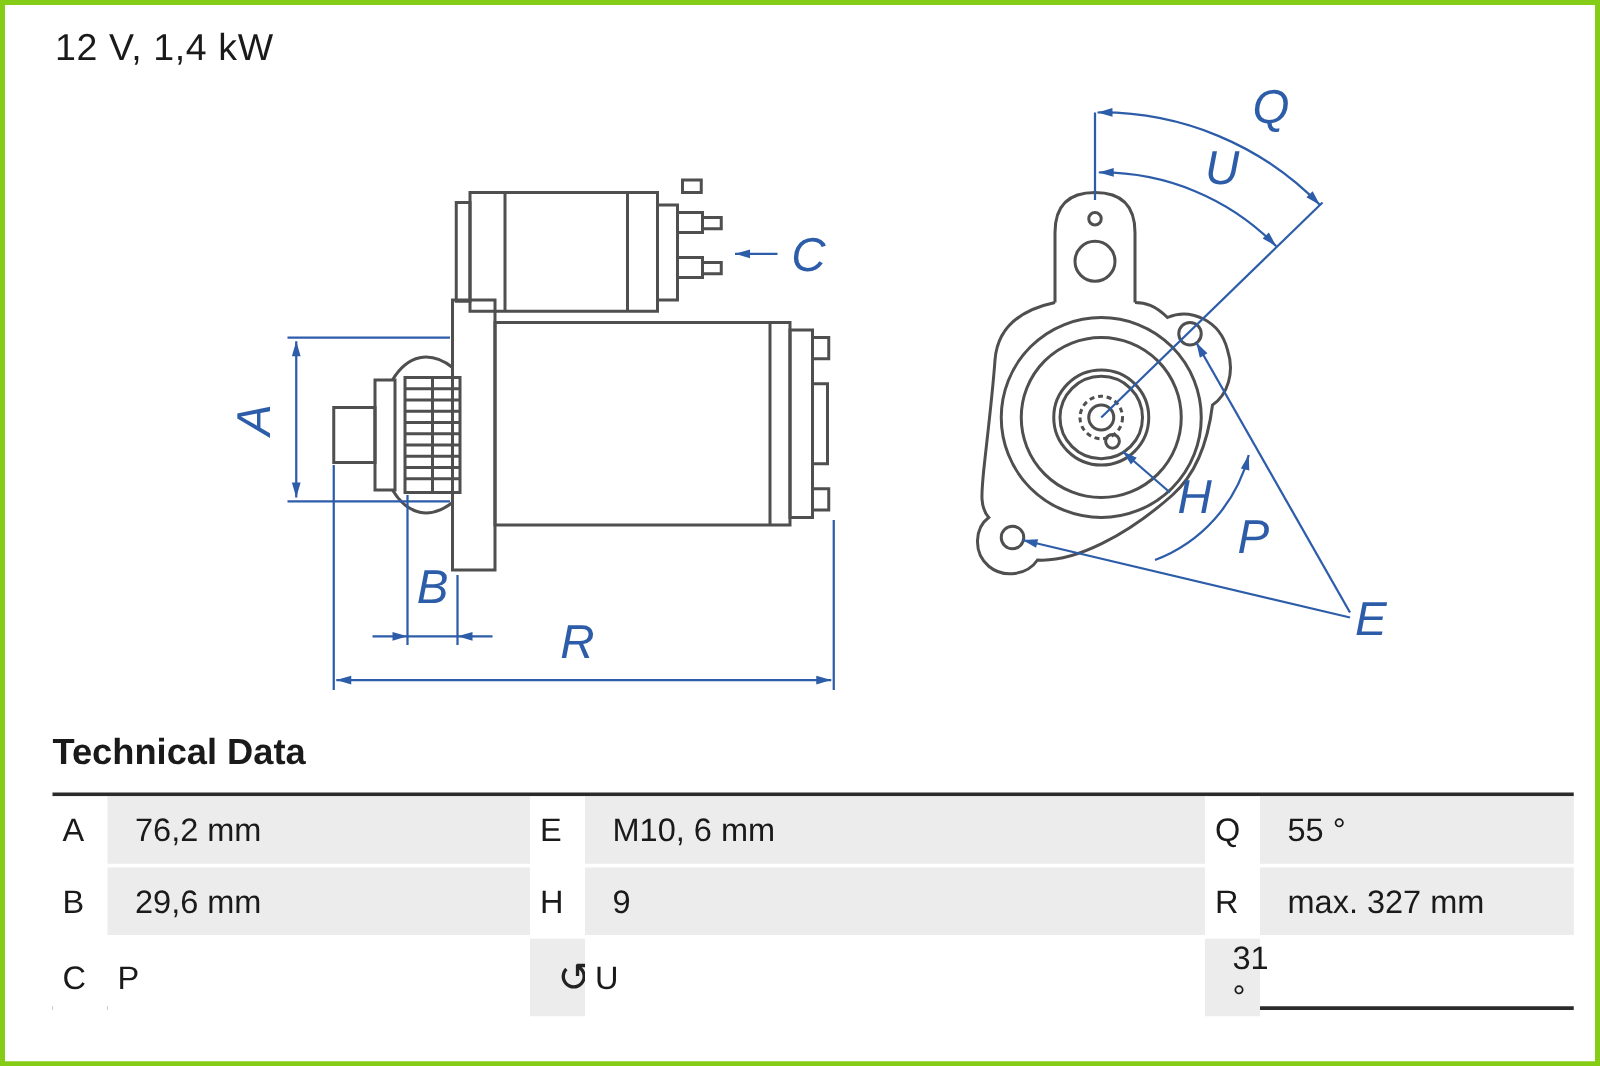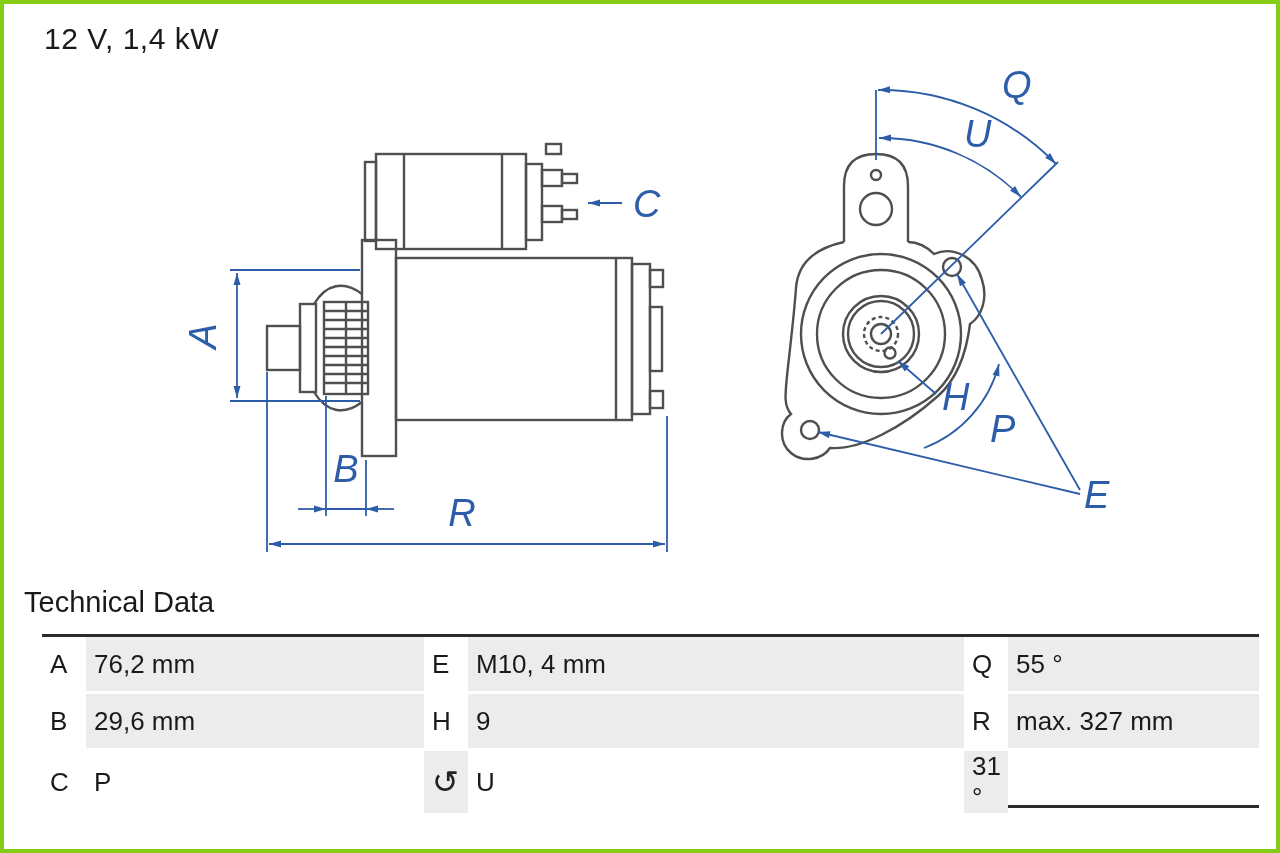--- a/index.html
+++ b/index.html
@@ -1,28 +1,28 @@
 <!DOCTYPE html>
 <html><head>
 <meta charset="utf-8">
 <style>
   html,body{margin:0;padding:0;background:#fff;}
   .page{position:relative;width:1280px;height:853px;background:#ffffff;
         font-family:"Liberation Sans",sans-serif;color:#1a1a1a;overflow:hidden;
         border:4px solid #84cc16;box-sizing:border-box;}
   .title{position:absolute;left:40px;top:18px;font-size:30px;font-weight:400;letter-spacing:.5px;}
   .drawing{position:absolute;left:0;top:0;}
-  .tech-heading{position:absolute;left:20px;top:582px;font-size:29px;font-weight:400;}
+  .tech-heading{position:absolute;left:38px;top:582px;font-size:29px;font-weight:700;}
   .data-table{position:absolute;left:38px;top:630px;width:1217px;
               border-top:3px solid #2b2b2b;border-bottom:3px solid #2b2b2b;}
   .tr{display:grid;grid-template-columns:44px 338px 44px 496px 44px 1fr;
       height:54px;border-bottom:3px solid #ffffff;}
   .tr:last-child{border-bottom:none;}
   .td-key{display:flex;align-items:center;padding-left:8px;font-size:26px;background:#ffffff;}
-  .td-val{display:flex;align-items:center;padding-left:8px;font-size:26px;background:#ececec;}
+  .td-val{display:flex;align-items:center;padding-left:22px;font-size:26px;background:#ececec;}
   .rot-icon{font-family:"DejaVu Sans",sans-serif;font-size:32px;line-height:1;color:#222;}
   .dimtext{font-family:"Liberation Sans",sans-serif;font-style:italic;font-size:38px;fill:#2d5da9;}
 </style>
 </head>
 <body>
 
 <div class="page">
 
   <div class="title">12 V, 1,4 kW</div>
 
@@ -150,21 +150,21 @@
     </g>
   </svg>
 
   <div class="tech-heading">Technical Data</div>
 
   <div class="data-table">
     <div class="tr">
       <div class="td-key">A</div>
       <div class="td-val">76,2 mm</div>
       <div class="td-key">E</div>
-      <div class="td-val">M10, 4 mm</div>
+      <div class="td-val">M10, 6 mm</div>
       <div class="td-key">Q</div>
       <div class="td-val">55 °</div>
     </div>
     <div class="tr">
       <div class="td-key">B</div>
       <div class="td-val">29,6 mm</div>
       <div class="td-key">H</div>
       <div class="td-val">9</div>
       <div class="td-key">R</div>
       <div class="td-val">max. 327 mm</div>

